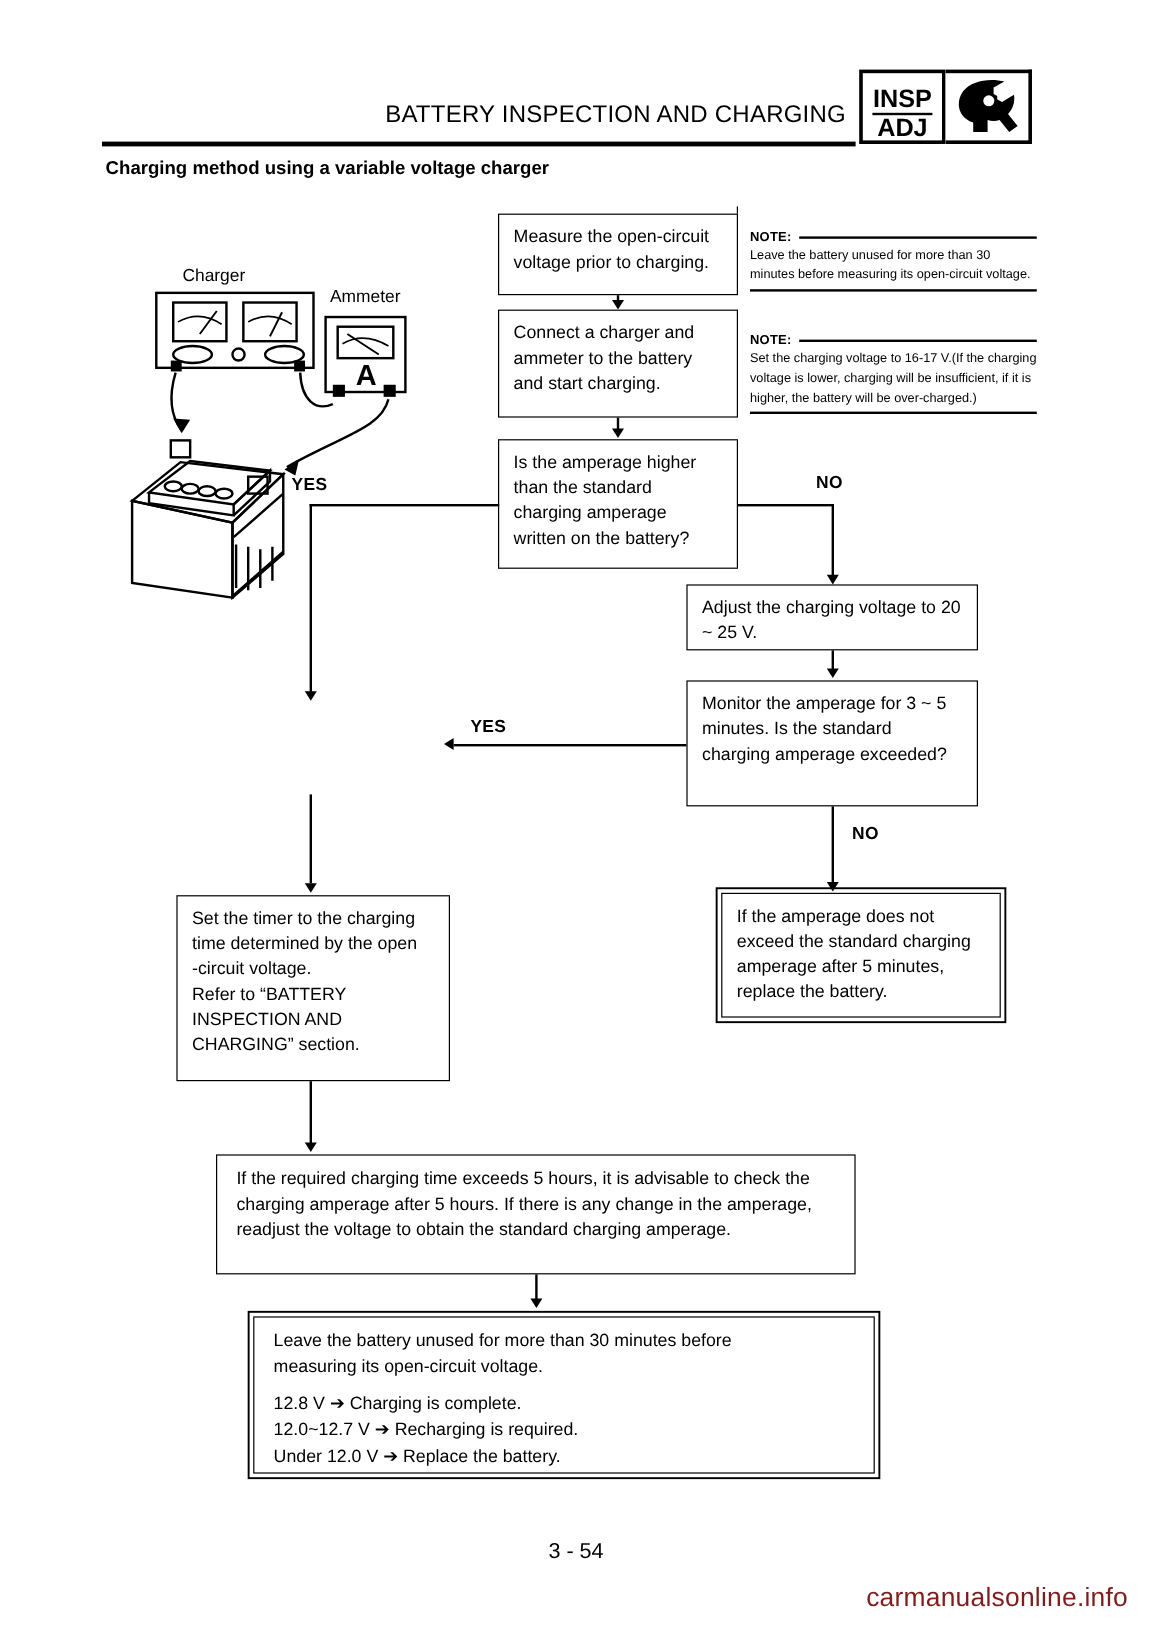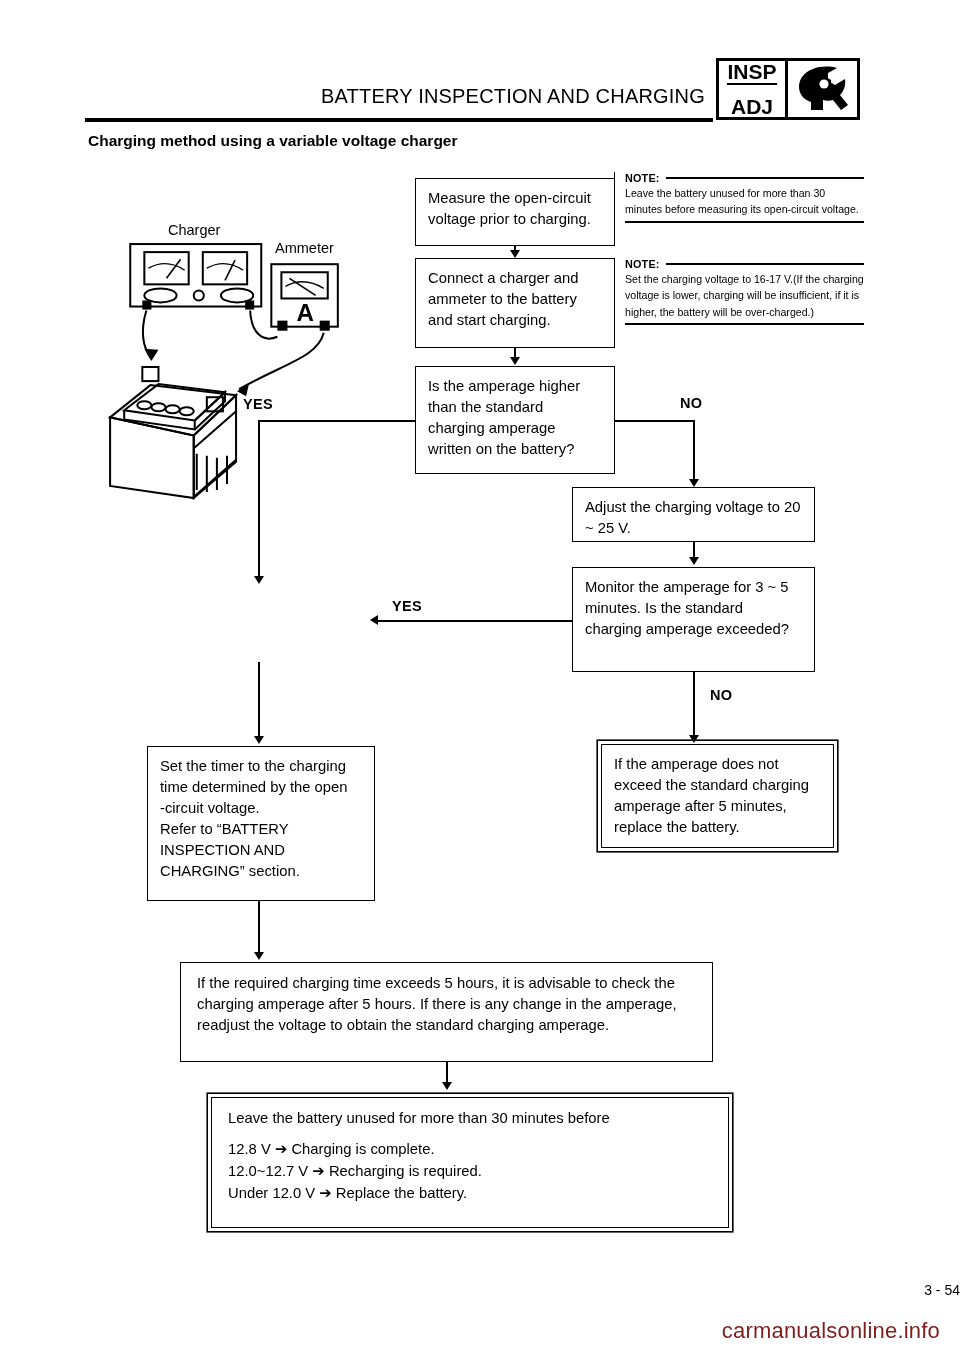--- a/index.html
+++ b/index.html
@@ -19,21 +19,21 @@
     position:absolute;left:255px;top:85px;width:450px;
     text-align:right;
     font-size:20px;font-weight:normal;letter-spacing:.2px;
   }
   .hdr-rule{
     position:absolute;left:85px;top:118px;width:628px;height:4px;background:#000;
   }
   .insp-box{
     position:absolute;left:716px;top:58px;width:72px;height:62px;
     border:3px solid #000;box-sizing:border-box;
-    display:flex;flex-direction:column;align-items:center;justify-content:space-between;
+    display:flex;flex-direction:column;align-items:center;justify-content:flex-end;
     background:#fff;
   }
   .insp-box .t1,.insp-box .t2{
     font-size:21px;font-weight:bold;line-height:1.0;letter-spacing:0px;
   }
   .insp-box .t1{padding-bottom:1px;border-bottom:2.5px solid #000;}
   .insp-box .t2{padding-top:0;}
   .logo-box{
     position:absolute;left:788px;top:58px;width:72px;height:62px;
     border:3px solid #000;border-left:none;box-sizing:border-box;background:#fff;
@@ -56,21 +56,21 @@
   .fbox.dbl{border:1.6px solid #000;box-shadow:0 0 0 3px #fff, 0 0 0 4.6px #000;margin-left:28px;}
 
   
   .note{
     position:absolute;box-sizing:border-box;
     border-left:1.8px solid #000;
     padding-left:10px;
   }
   .note .nhead{
     display:flex;align-items:center;gap:6px;
-    font-size:10.8px;font-weight:bold;letter-spacing:.2px;
+    font-size:10.8px;font-weight:bold;letter-spacing:.2px;margin-top:20px;
   }
   .note .nhead .nline{flex:1;height:1.6px;background:#000;}
   .note .nbody{
     font-size:10.6px;line-height:1.55;padding-top:1px;
   }
   .note .nbot{height:1.8px;background:#000;margin-top:3px;}
 
   
   .ln{position:absolute;background:#000;}
   .lnh{height:1.6px;}
@@ -79,22 +79,22 @@
   .arw-l{position:absolute;width:0;height:0;border-top:5px solid transparent;border-bottom:5px solid transparent;border-right:8px solid #000;}
 
   .ynlab{position:absolute;font-size:14.5px;font-weight:bold;letter-spacing:.3px;}
 
   
   .illus{position:absolute;left:100px;top:232px;width:260px;height:260px;}
   .illus-cap{position:absolute;font-size:14.5px;}
 
   
   .pagenum{
-    position:absolute;left:0;top:1282px;width:960px;text-align:right;
-    font-size:14px;
+    position:absolute;left:0;top:1282px;width:960px;text-align:center;
+    font-size:18px;
   }
   .wmk{
     position:absolute;right:20px;top:1318px;
     font-size:22px;color:#7f1d1d;letter-spacing:.2px;
   }
   .arrowglyph{font-family:"DejaVu Sans", sans-serif;}
 </style>
 </head>
 <body>
 
@@ -114,21 +114,21 @@
                C29 35 33 35 36 34 L44 44 L51 39 L43 29
                C47 25 49 19 48 13 L38 19 L31 15 L31 7 L40 2
                C33 0 23 0 16 3 Z" fill="#000"></path>
       <polygon points="27,10 34,14 34,22 27,26 20,22 20,14" fill="#000"></polygon>
       <circle cx="27" cy="18" r="4.6" fill="#fff"></circle>
     </svg>
   </div>
 
   <div class="sec-head">Charging method using a variable voltage charger</div>
 
-  <div class="illus-cap" style="left:168px;top:222px;text-align:center;">Charger</div>
+  <div class="illus-cap" style="left:152px;top:222px;text-align:center;">Charger</div>
   <div class="illus-cap" style="left:275px;top:240px;">Ammeter</div>
 
   <svg class="illus" viewBox="0 0 260 260" style="left:95px;top:238px;width:268px;height:262px;">
     <g fill="none" stroke="#000" stroke-width="2">
 
       <rect x="32" y="6" width="130" height="62"></rect>
       <rect x="46" y="14" width="44" height="32"></rect>
       <rect x="104" y="14" width="44" height="32"></rect>
       <path d="M50 30 Q68 20 86 32" stroke-width="1.4"></path>
       <path d="M68 40 L82 21" stroke-width="1.6"></path>
@@ -215,20 +215,21 @@
     <div>-circuit voltage.</div>
     <div>Refer to “BATTERY</div>
     <div>INSPECTION AND</div>
     <div>CHARGING” section.</div>
   </div>
 
   <div class="fbox" style="left:180px;top:962px;width:533px;height:100px;padding:10px 16px;">If the required charging time exceeds 5 hours, it is advisable to check the charging amperage after 5 hours. If there is any change in the amperage, readjust the voltage to obtain the standard charging amperage.</div>
 
   <div class="fbox dbl" style="left:183px;top:1097px;width:518px;height:131px;padding:10px 16px;">
     <div>Leave the battery unused for more than 30 minutes before</div>
+    <div>measuring its open-circuit voltage.</div>
     <div style="height:9px"></div>
     <div>
       <span>12.8 V</span>
       <span class="arrowglyph">➔</span>
       <span>Charging is complete.</span>
     </div>
     <div>
       <span>12.0~12.7 V</span>
       <span class="arrowglyph">➔</span>
       <span>Recharging is required.</span>

